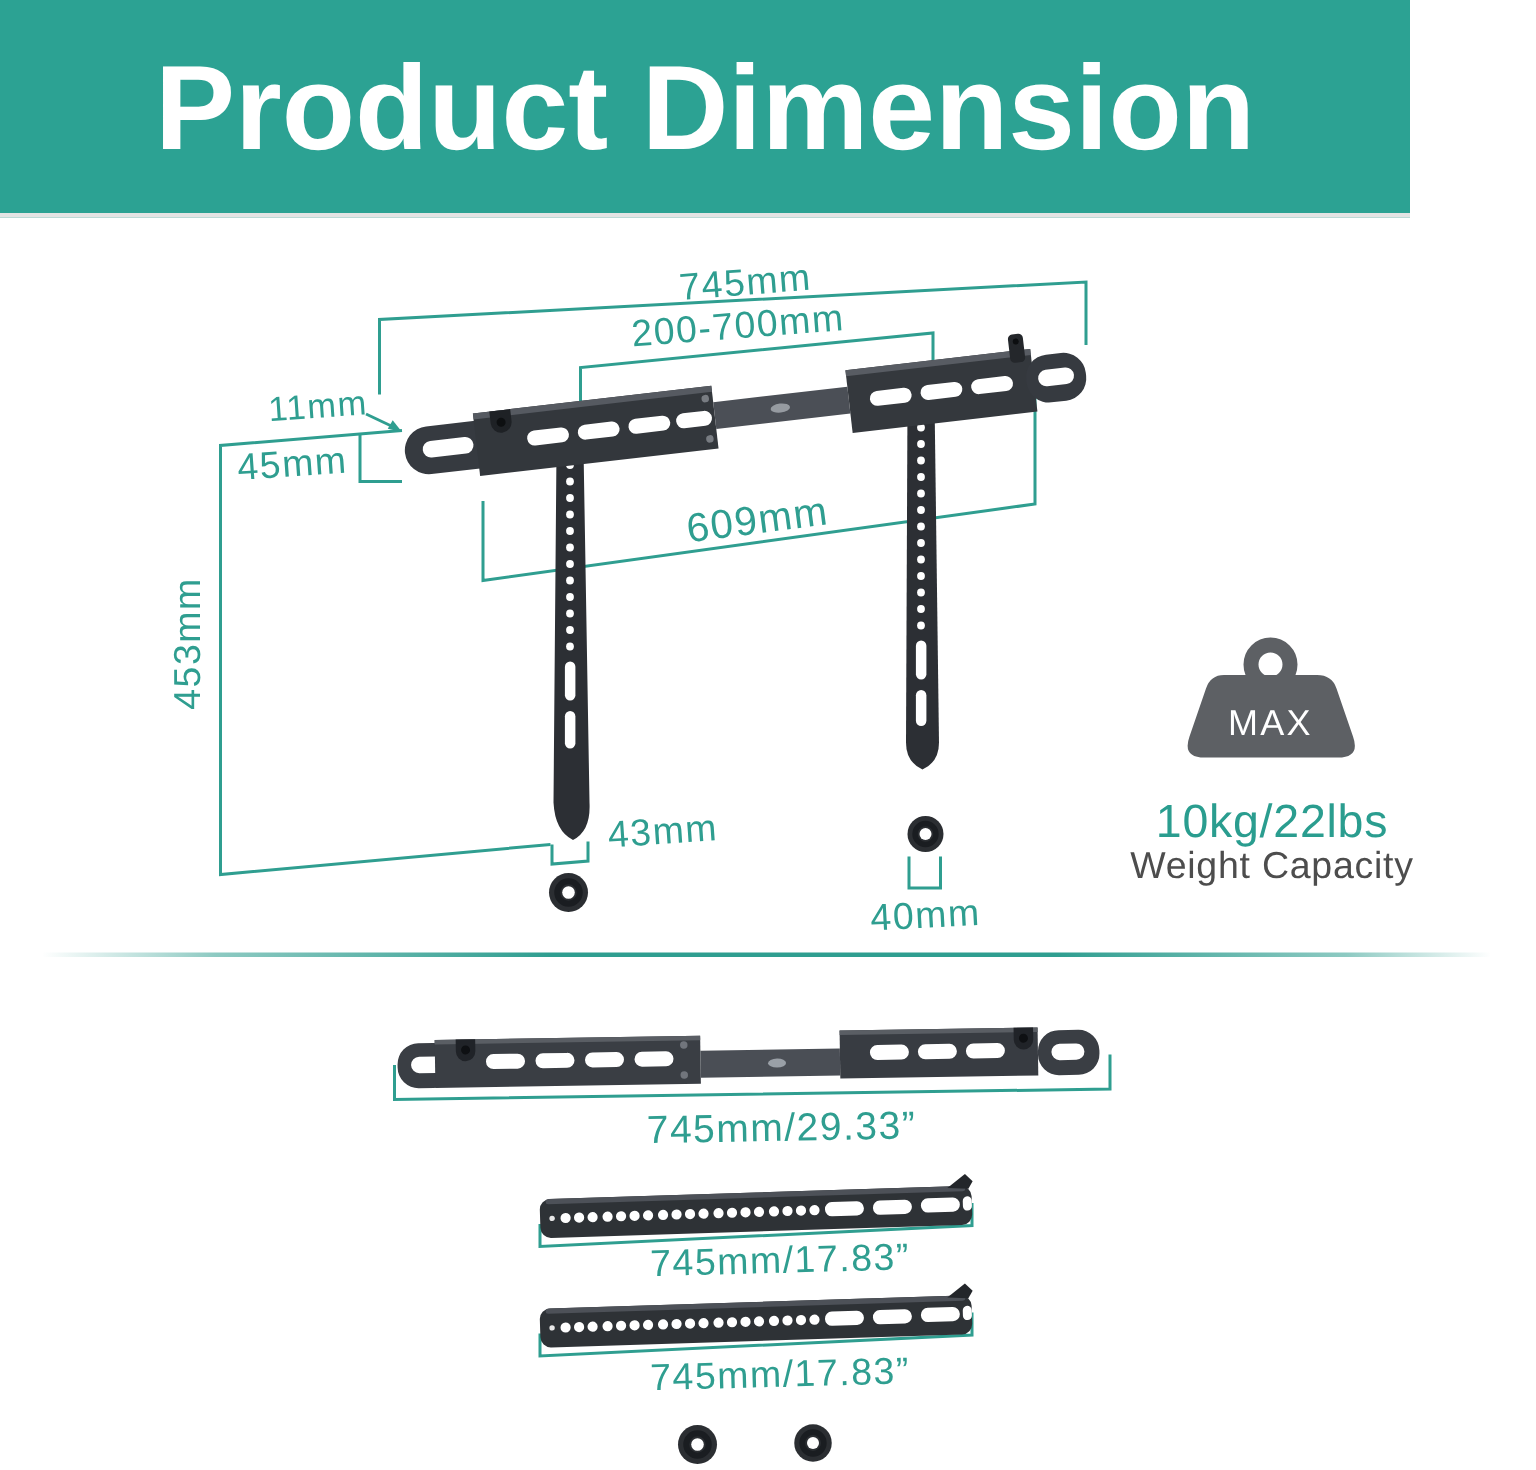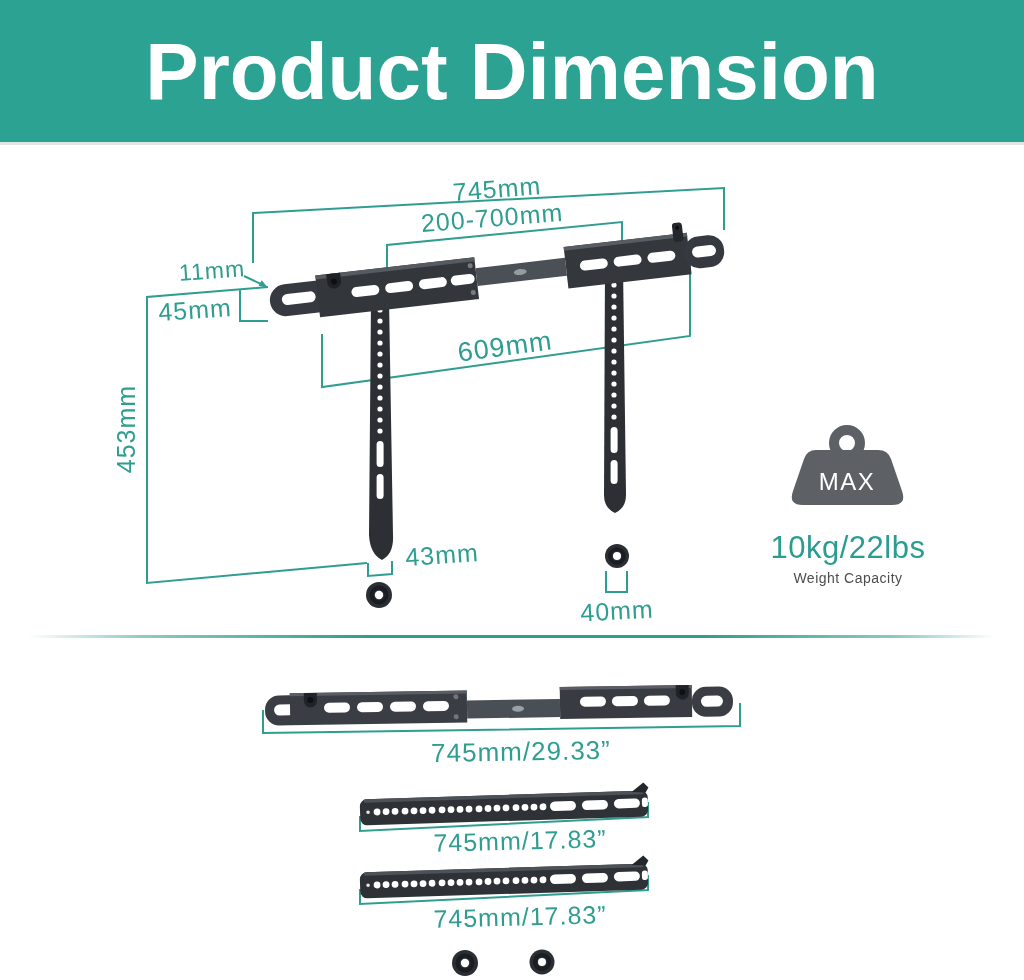--- a/index.html
+++ b/index.html
@@ -1,39 +1,39 @@
 <!DOCTYPE html>
 <html><head>
 <meta charset="utf-8">
 <style>
   html,body{margin:0;padding:0;}
   body{
     width:1024px;height:980px;position:relative;background:#fff;
     font-family:"Liberation Sans", sans-serif;overflow:hidden;
   }
   .header{
-    position:absolute;left:0;top:0;width:1024px;height:145px;
+    position:absolute;left:0;top:0;width:940px;height:145px;
     background:#2ca293;display:flex;align-items:center;justify-content:center;
     border-bottom:3px solid #e4e4e4;box-sizing:border-box;
   }
   .header h1{
     margin:0;color:#fff;font-size:80px;font-weight:bold;letter-spacing:0px;
     padding-top:2px;
   }
   .dim-label{
     position:absolute;color:#2f9e90;white-space:nowrap;letter-spacing:1px;
     transform:translate(-50%,-50%) rotate(var(--r,0deg));
     font-family:"Liberation Sans", sans-serif;
   }
   .weight-value{
     position:absolute;color:#2a9d8f;font-weight:normal;font-size:31px;
     transform:translate(-50%,-50%);white-space:nowrap;letter-spacing:0.5px;
   }
   .weight-caption{
-    position:absolute;color:#4d4d4d;font-size:14px;
+    position:absolute;color:#4d4d4d;font-size:25px;
     transform:translate(-50%,-50%);white-space:nowrap;letter-spacing:0.5px;text-align:right;
   }
   .divider{
     position:absolute;left:28px;top:635px;width:966px;height:3px;
     background:linear-gradient(90deg,
       rgba(47,158,144,0) 0%, rgba(47,158,144,.55) 12%,
       #2f9e90 35%, #2f9e90 70%, rgba(47,158,144,.55) 90%,
       rgba(47,158,144,0) 100%);
   }
   svg{position:absolute;}

